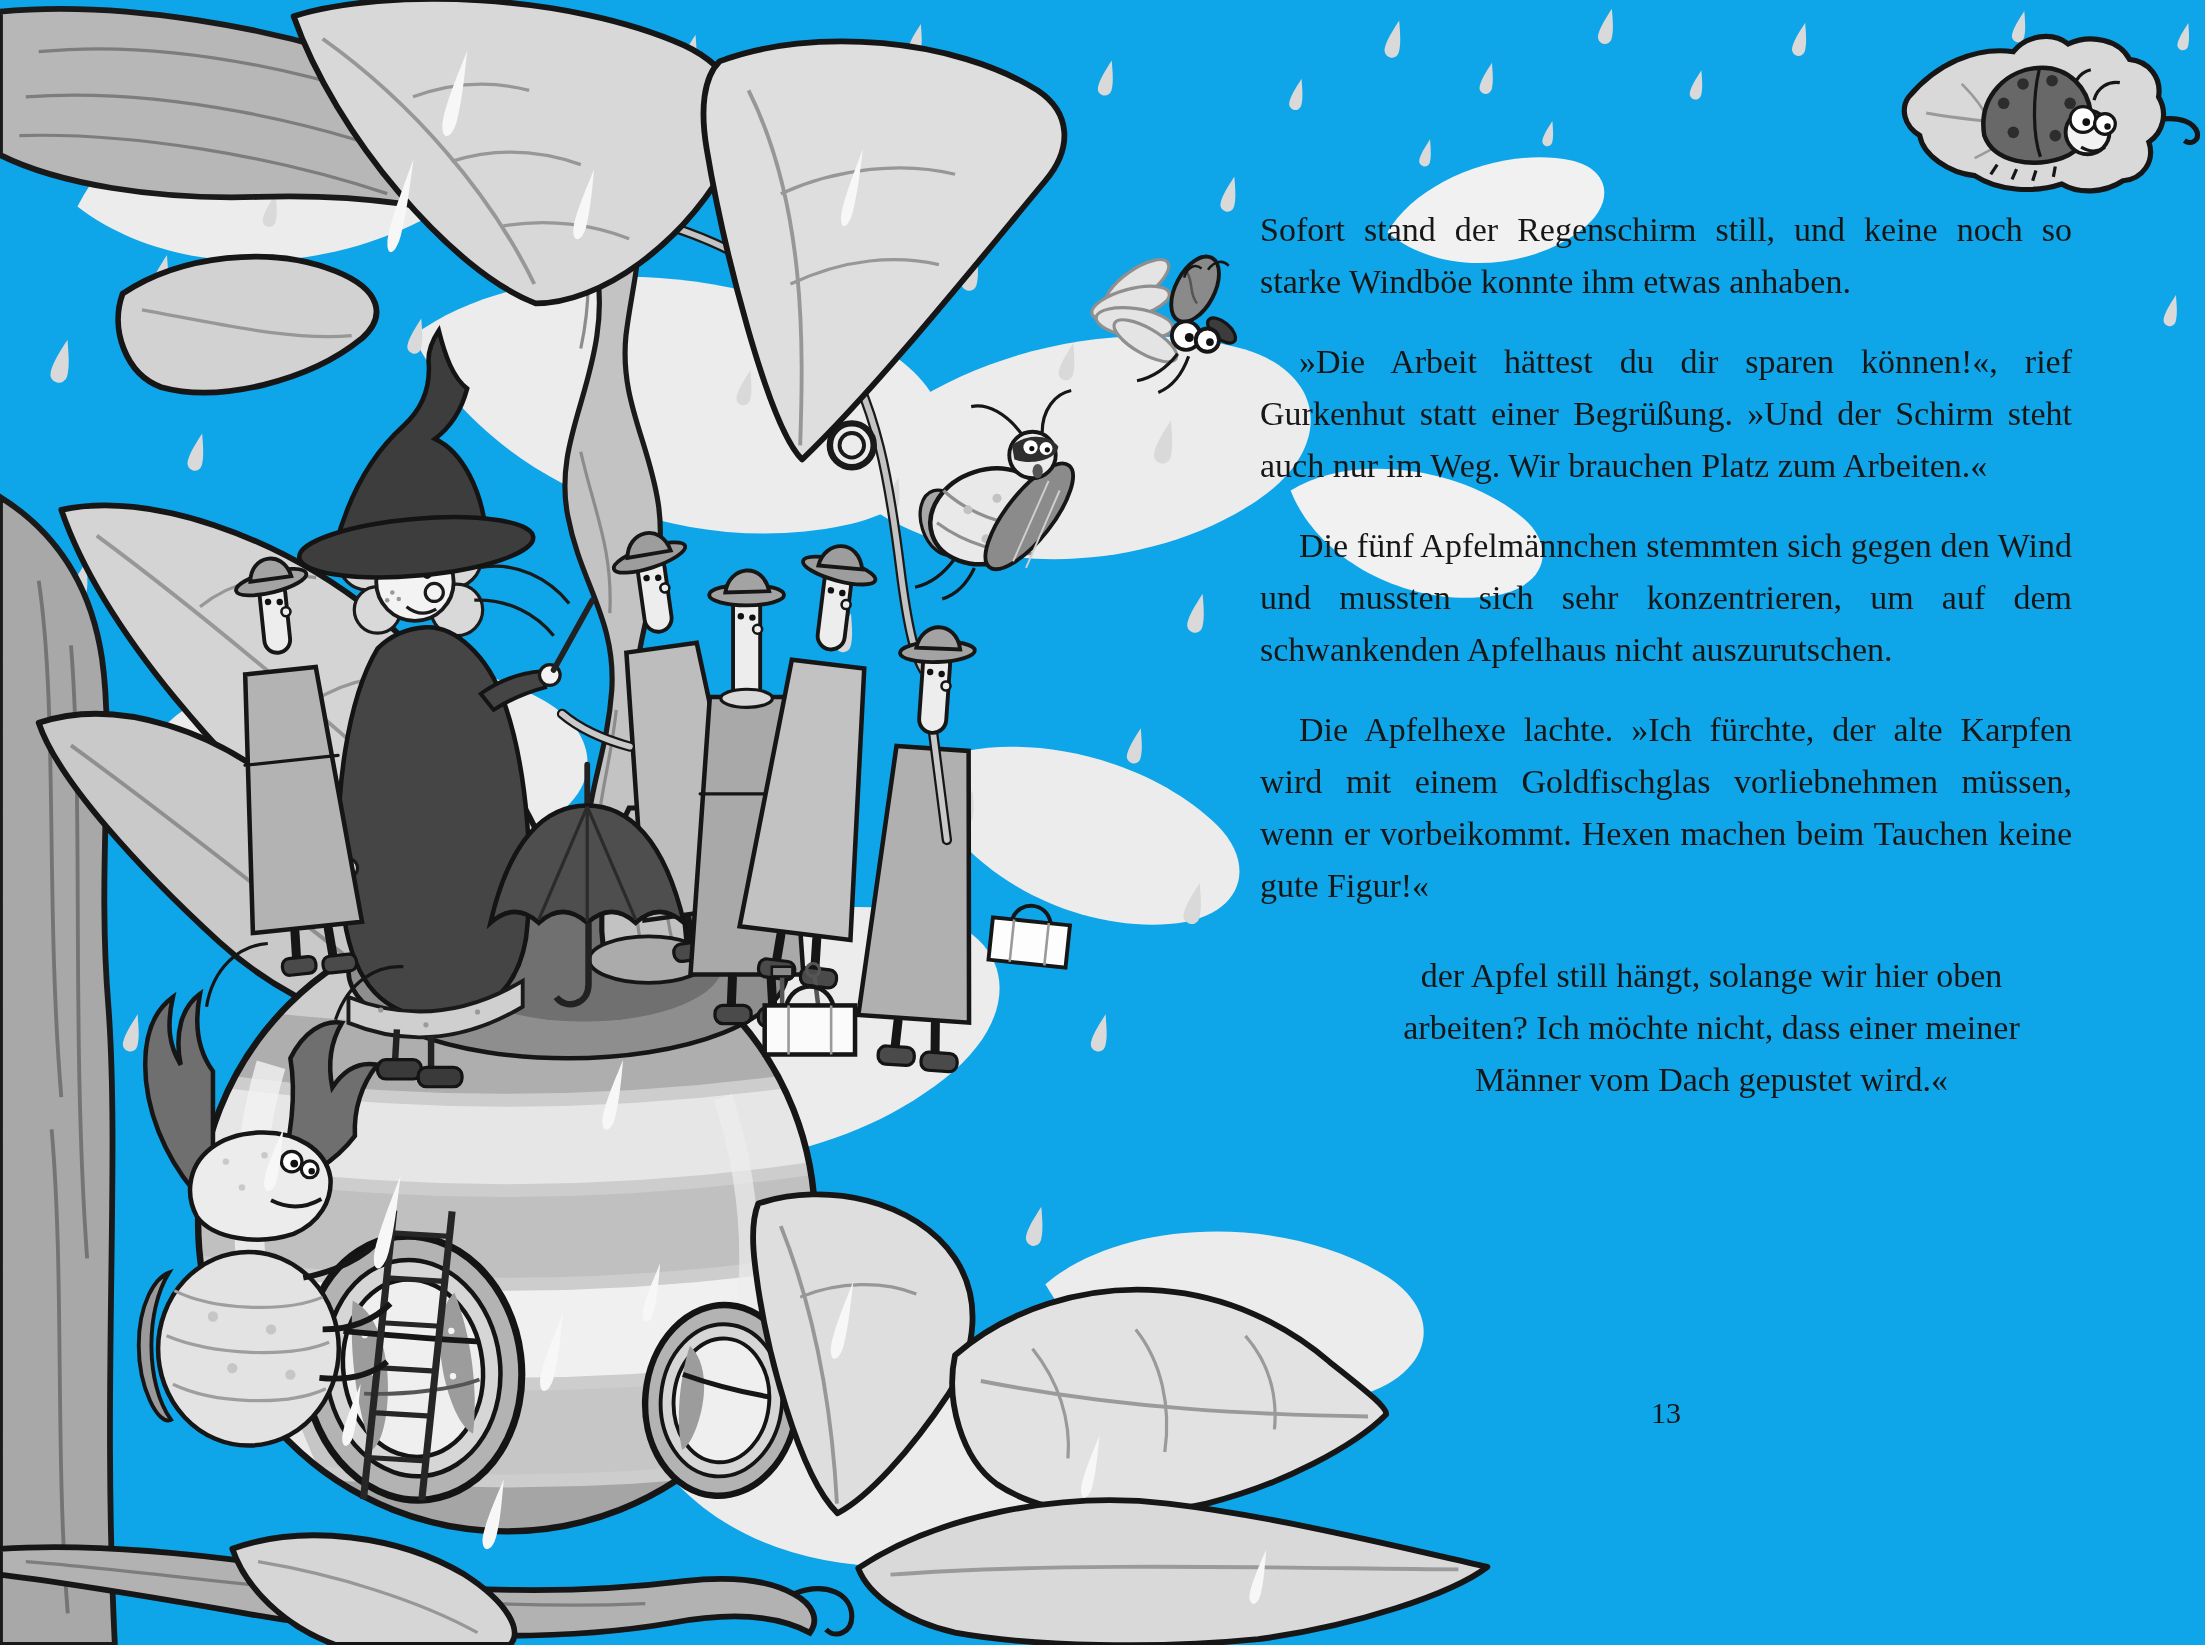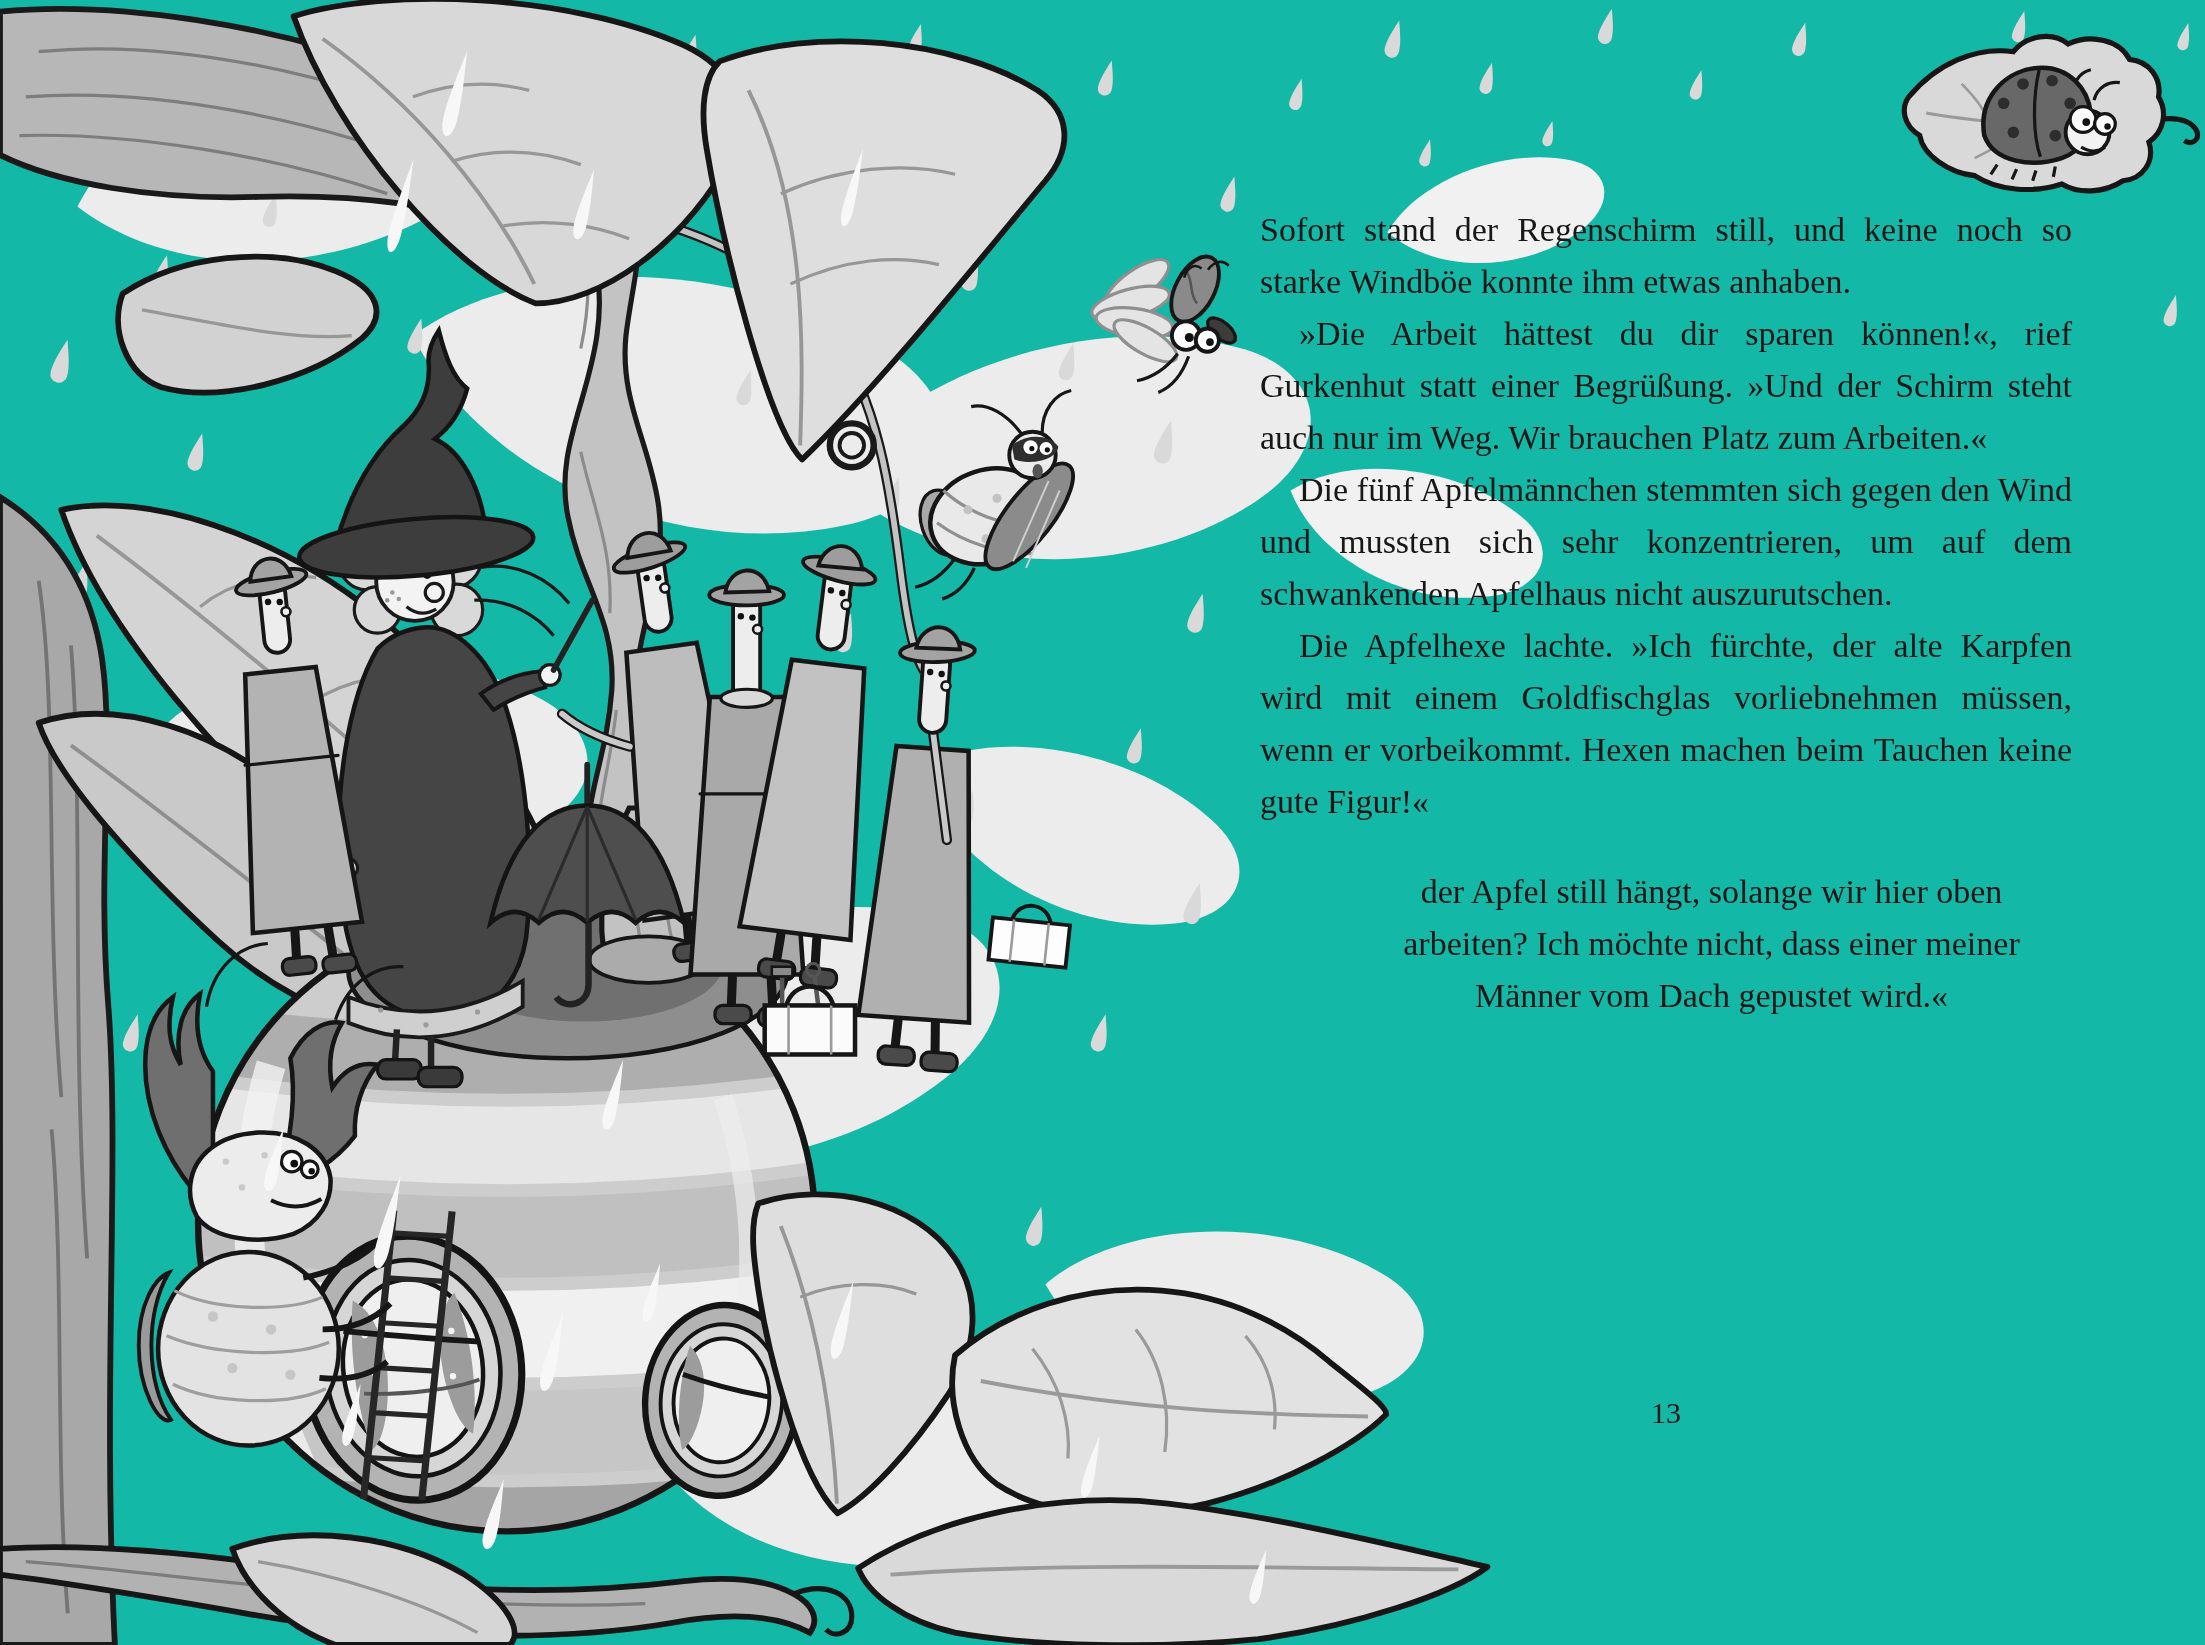--- a/index.html
+++ b/index.html
@@ -1,22 +1,22 @@
 <!DOCTYPE html>
 <html style="font-size:10.3px"><head>
 <meta charset="utf-8">
 <style>
   html,body{margin:0;padding:0;background:#ffffff;}
   body{width:2205px;height:1645px;position:relative;font-family:"Liberation Serif",serif;}
-  .page{position:absolute;inset:0;overflow:hidden;background:#14b8a6;}
+  .page{position:absolute;inset:0;overflow:hidden;background:#0ea5e9;}
   svg.illu{position:absolute;left:0;top:0;width:2205px;height:1645px;}
   .textcol{position:absolute;left:1260px;top:204px;width:812px;color:#171717;
            font-size:34px;line-height:52px;text-align:justify;}
   .textcol p{margin:0;padding:0;}
-  .textcol p.indent{text-indent:39px;}
+  .textcol p.indent{text-indent:39px;margin-top:28px;}
   .textcol p.wrapped{margin-left:119px;width:665px;text-align:center;margin-top:38px;}
   .pagenum{position:absolute;left:1260px;width:812px;top:1396px;text-align:center;
            font-size:30px;color:#171717;}
 </style>
 </head>
 <body>
 
 <div class="page">
 
 <svg class="illu" viewBox="0 0 3417 2549" xmlns="http://www.w3.org/2000/svg">

